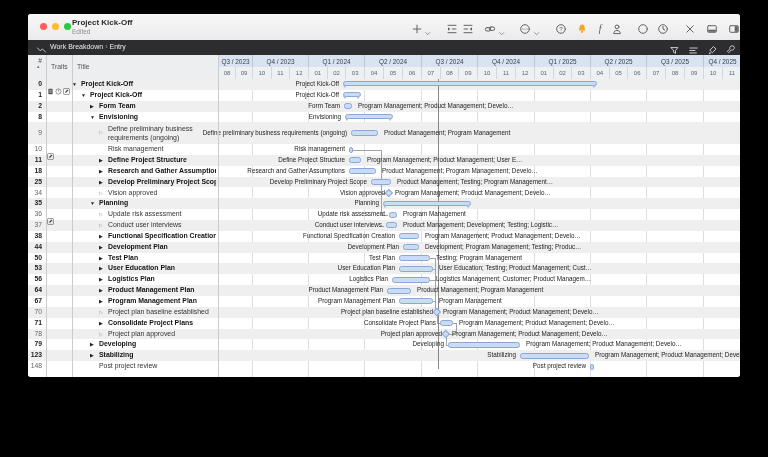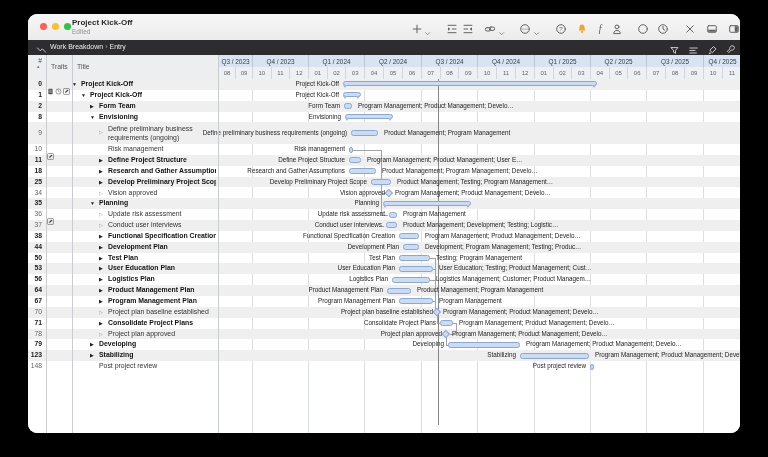--- a/index.html
+++ b/index.html
@@ -1,18 +1,18 @@
 <!DOCTYPE html>
 <html><head>
 <meta charset="utf-8">
 <style>
   html,body{margin:0;padding:0;background:#000;width:768px;height:457px;overflow:hidden;
     font-family:"Liberation Sans",sans-serif;-webkit-font-smoothing:antialiased;}
   #stage{position:relative;width:768px;height:457px;background:#000;}
-  #win{position:absolute;left:28px;top:14px;width:712px;height:419px;border-radius:9px;
+  #win{position:absolute;left:28px;top:14px;width:712px;height:363px;border-radius:3px;
     overflow:hidden;background:#fef9c3;box-shadow:0 14px 34px rgba(0,0,0,.55);}
   .titlebar{position:absolute;top:0;left:0;right:0;height:26px;
     background:linear-gradient(#f7f7f7,#ebebeb);border-bottom:1px solid #cfcfcf;}
   .tl{position:absolute;top:9px;width:7px;height:7px;border-radius:50%;}
   .wtitle{position:absolute;left:44px;top:4px;font-size:8px;font-weight:bold;color:#2b2b2b;white-space:nowrap;}
   .wsub{position:absolute;left:44px;top:14px;font-size:6.5px;color:#8f8f8f;}
   .tbicon{position:absolute;top:7px;width:12px;height:12px;cursor:default;}
   .tbicon.small{width:8px;height:8px;top:10px;}
   .darkbar{position:absolute;top:26px;left:0;right:0;height:15px;background:#2d2d2f;}
   .crumb{position:absolute;left:22px;top:3px;font-size:7px;color:#ececec;white-space:nowrap;}

